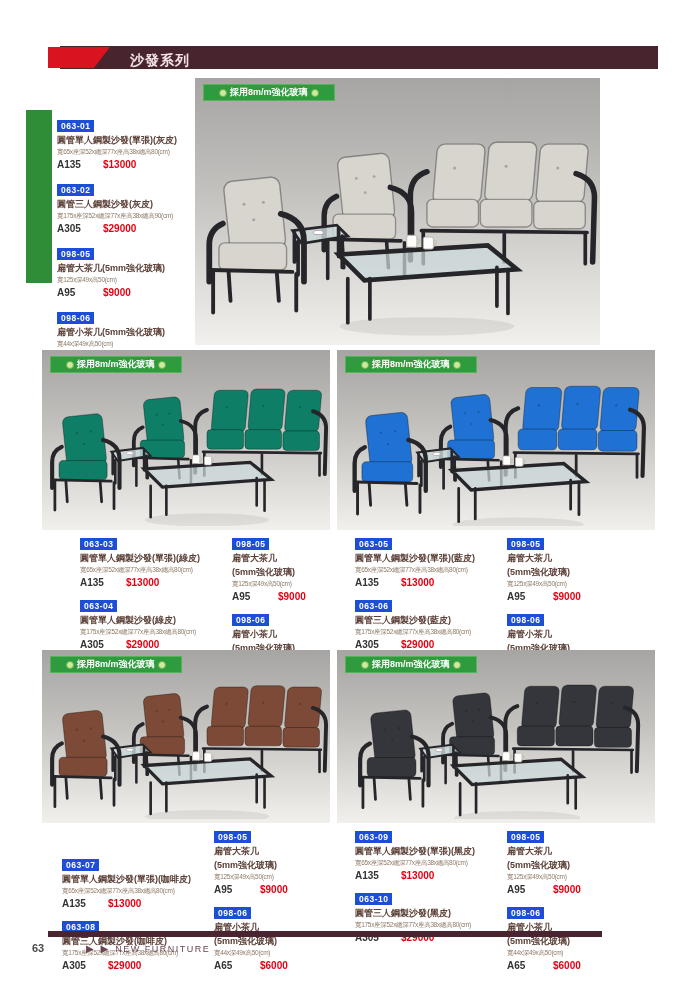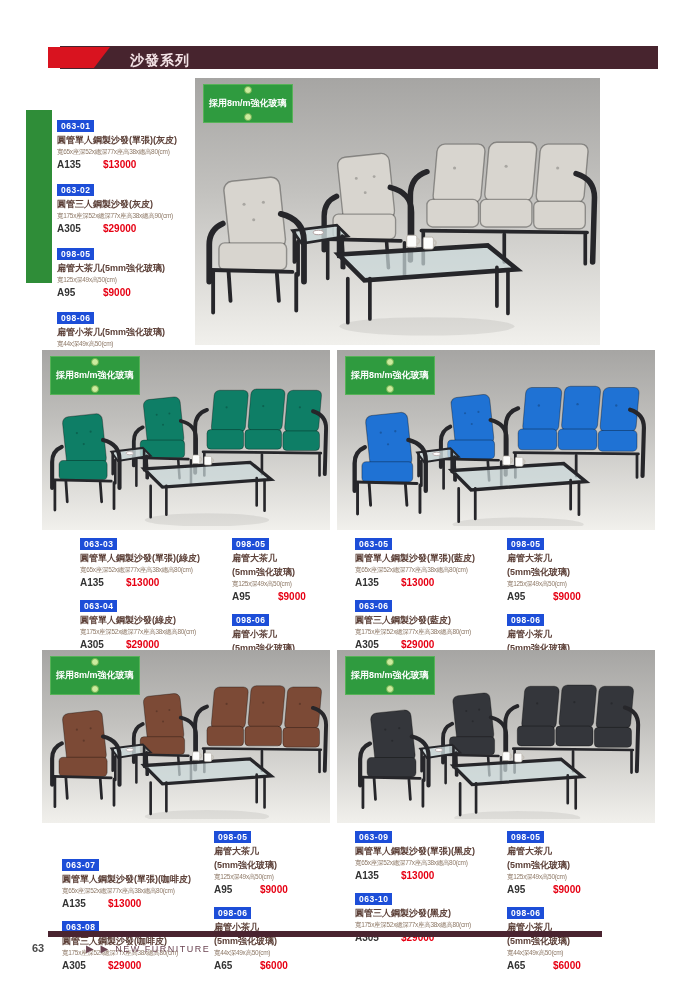--- a/index.html
+++ b/index.html
@@ -11,21 +11,21 @@
   .ribbon{position:absolute;left:48px;top:47px;width:62px;height:21px;background:#d9131f;
           clip-path:polygon(0 0,100% 0,74% 100%,0 100%);}
   .series{position:absolute;left:114px;top:52px;color:#f3e3e6;font-size:14px;font-weight:bold;letter-spacing:1px;margin-left:16px;}
   .slogan{position:absolute;left:168px;top:49px;width:488px;color:#f7efee;font-size:12.5px;
           font-weight:bold;letter-spacing:0.5px;white-space:nowrap;overflow:hidden;}
   
   .photo{position:absolute;background:linear-gradient(180deg,#a6a5a3 0%,#c2c1be 42%,#f1f0ec 100%);}
   .photo svg.scene{position:absolute;left:0;bottom:4px;width:100%;height:96%;}
   .gbadge{position:absolute;top:6px;left:8px;background:#2f9b3f;border:1px solid #57b258;
           color:#fff;font-size:9px;font-weight:bold;display:inline-flex;align-items:center;
-          gap:3px;padding:1px 5px;white-space:nowrap;z-index:3;flex-direction:column;}
+          gap:3px;padding:1px 15px;white-space:nowrap;z-index:3;}
   .gdot{width:8px;height:8px;border-radius:50%;background:#cdeb9e;border:1px solid #6faf4e;box-sizing:border-box;}
   
   .greenbar{position:absolute;left:26px;top:110px;width:26px;height:173px;background:#2f8d38;}
   
   .prod{margin-bottom:7px;}
   .code{display:inline-block;background:#1d4ed8;color:#fff;font-size:8.5px;font-weight:bold;
         padding:1px 4px;letter-spacing:0.5px;}
   .pname{color:#5c4038;font-size:9px;font-weight:bold;white-space:nowrap;margin-top:1px;}
   .pdims{color:#8f7a68;font-size:6.5px;letter-spacing:-0.3px;white-space:nowrap;margin-top:1px;}
   .prow{display:flex;margin-top:2px;align-items:baseline;}

